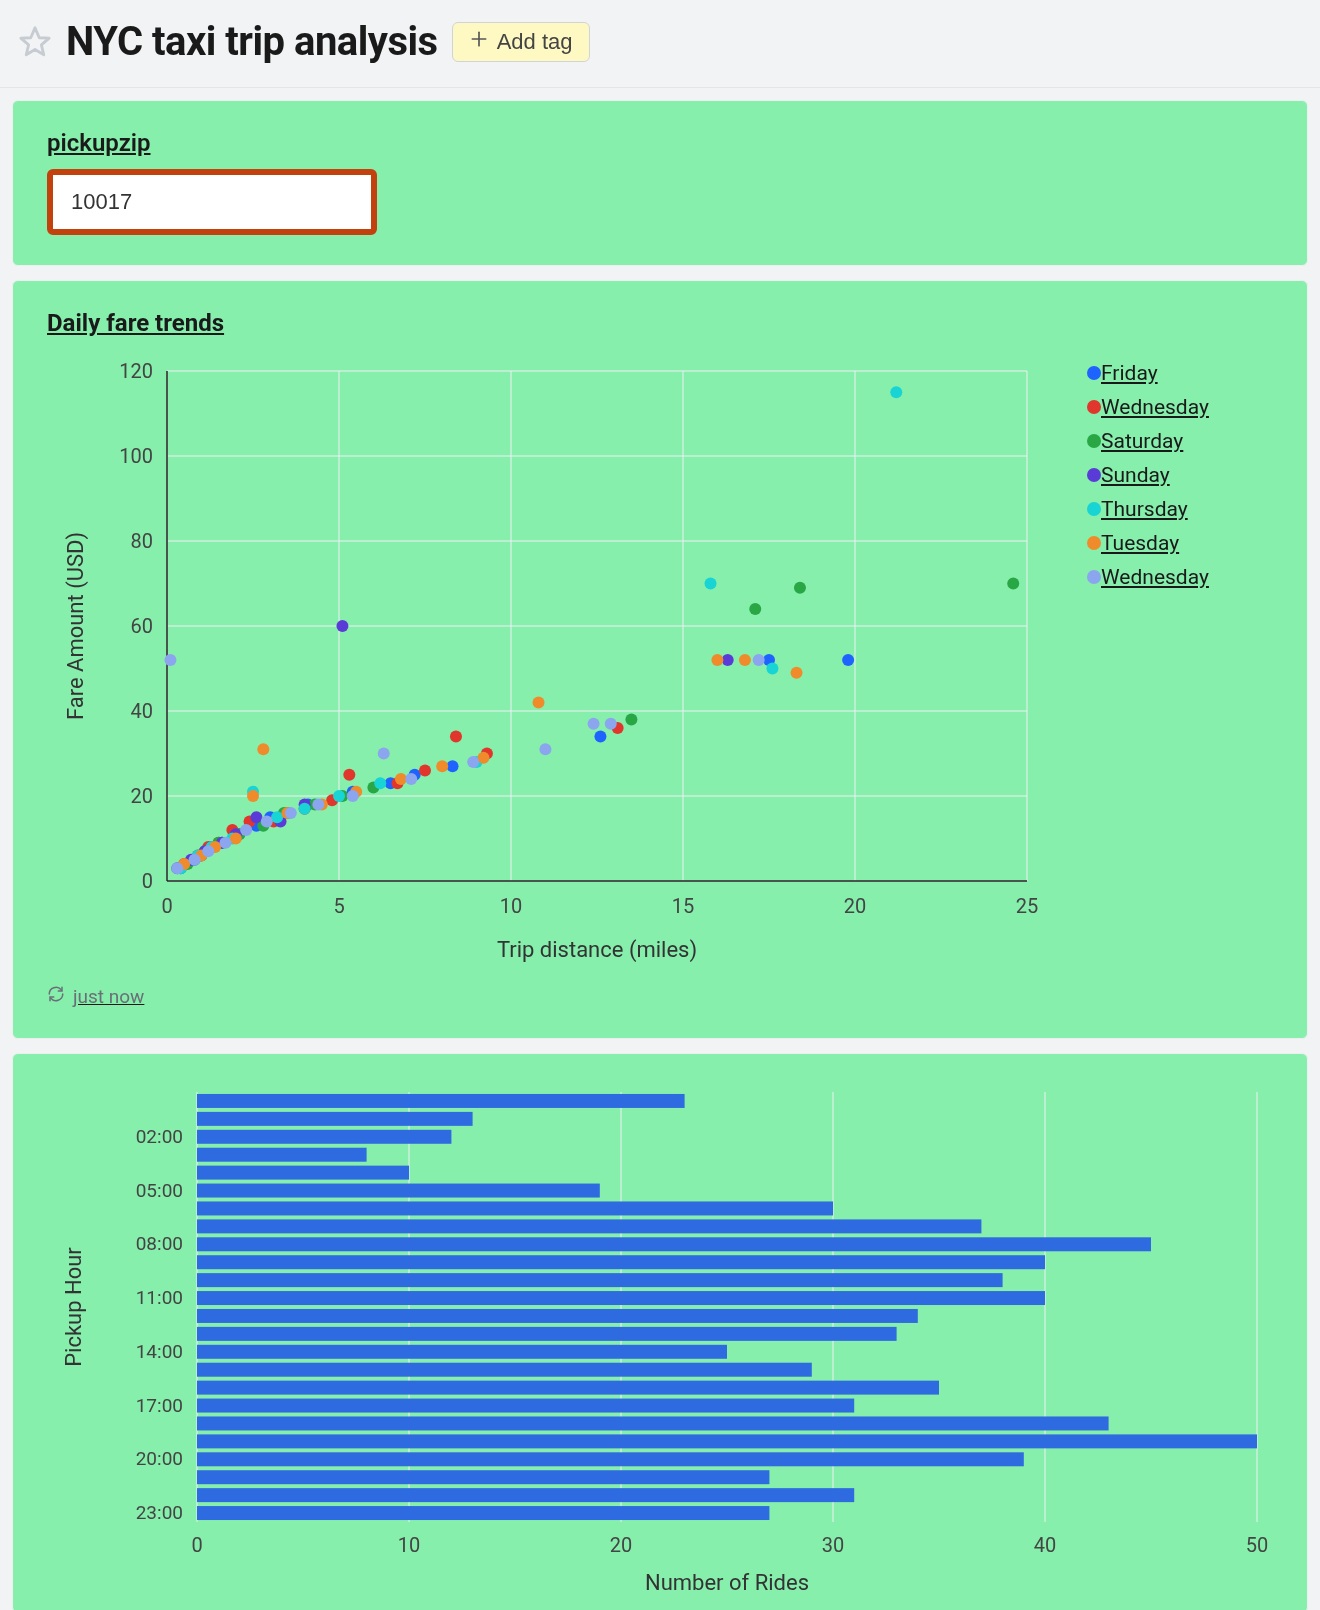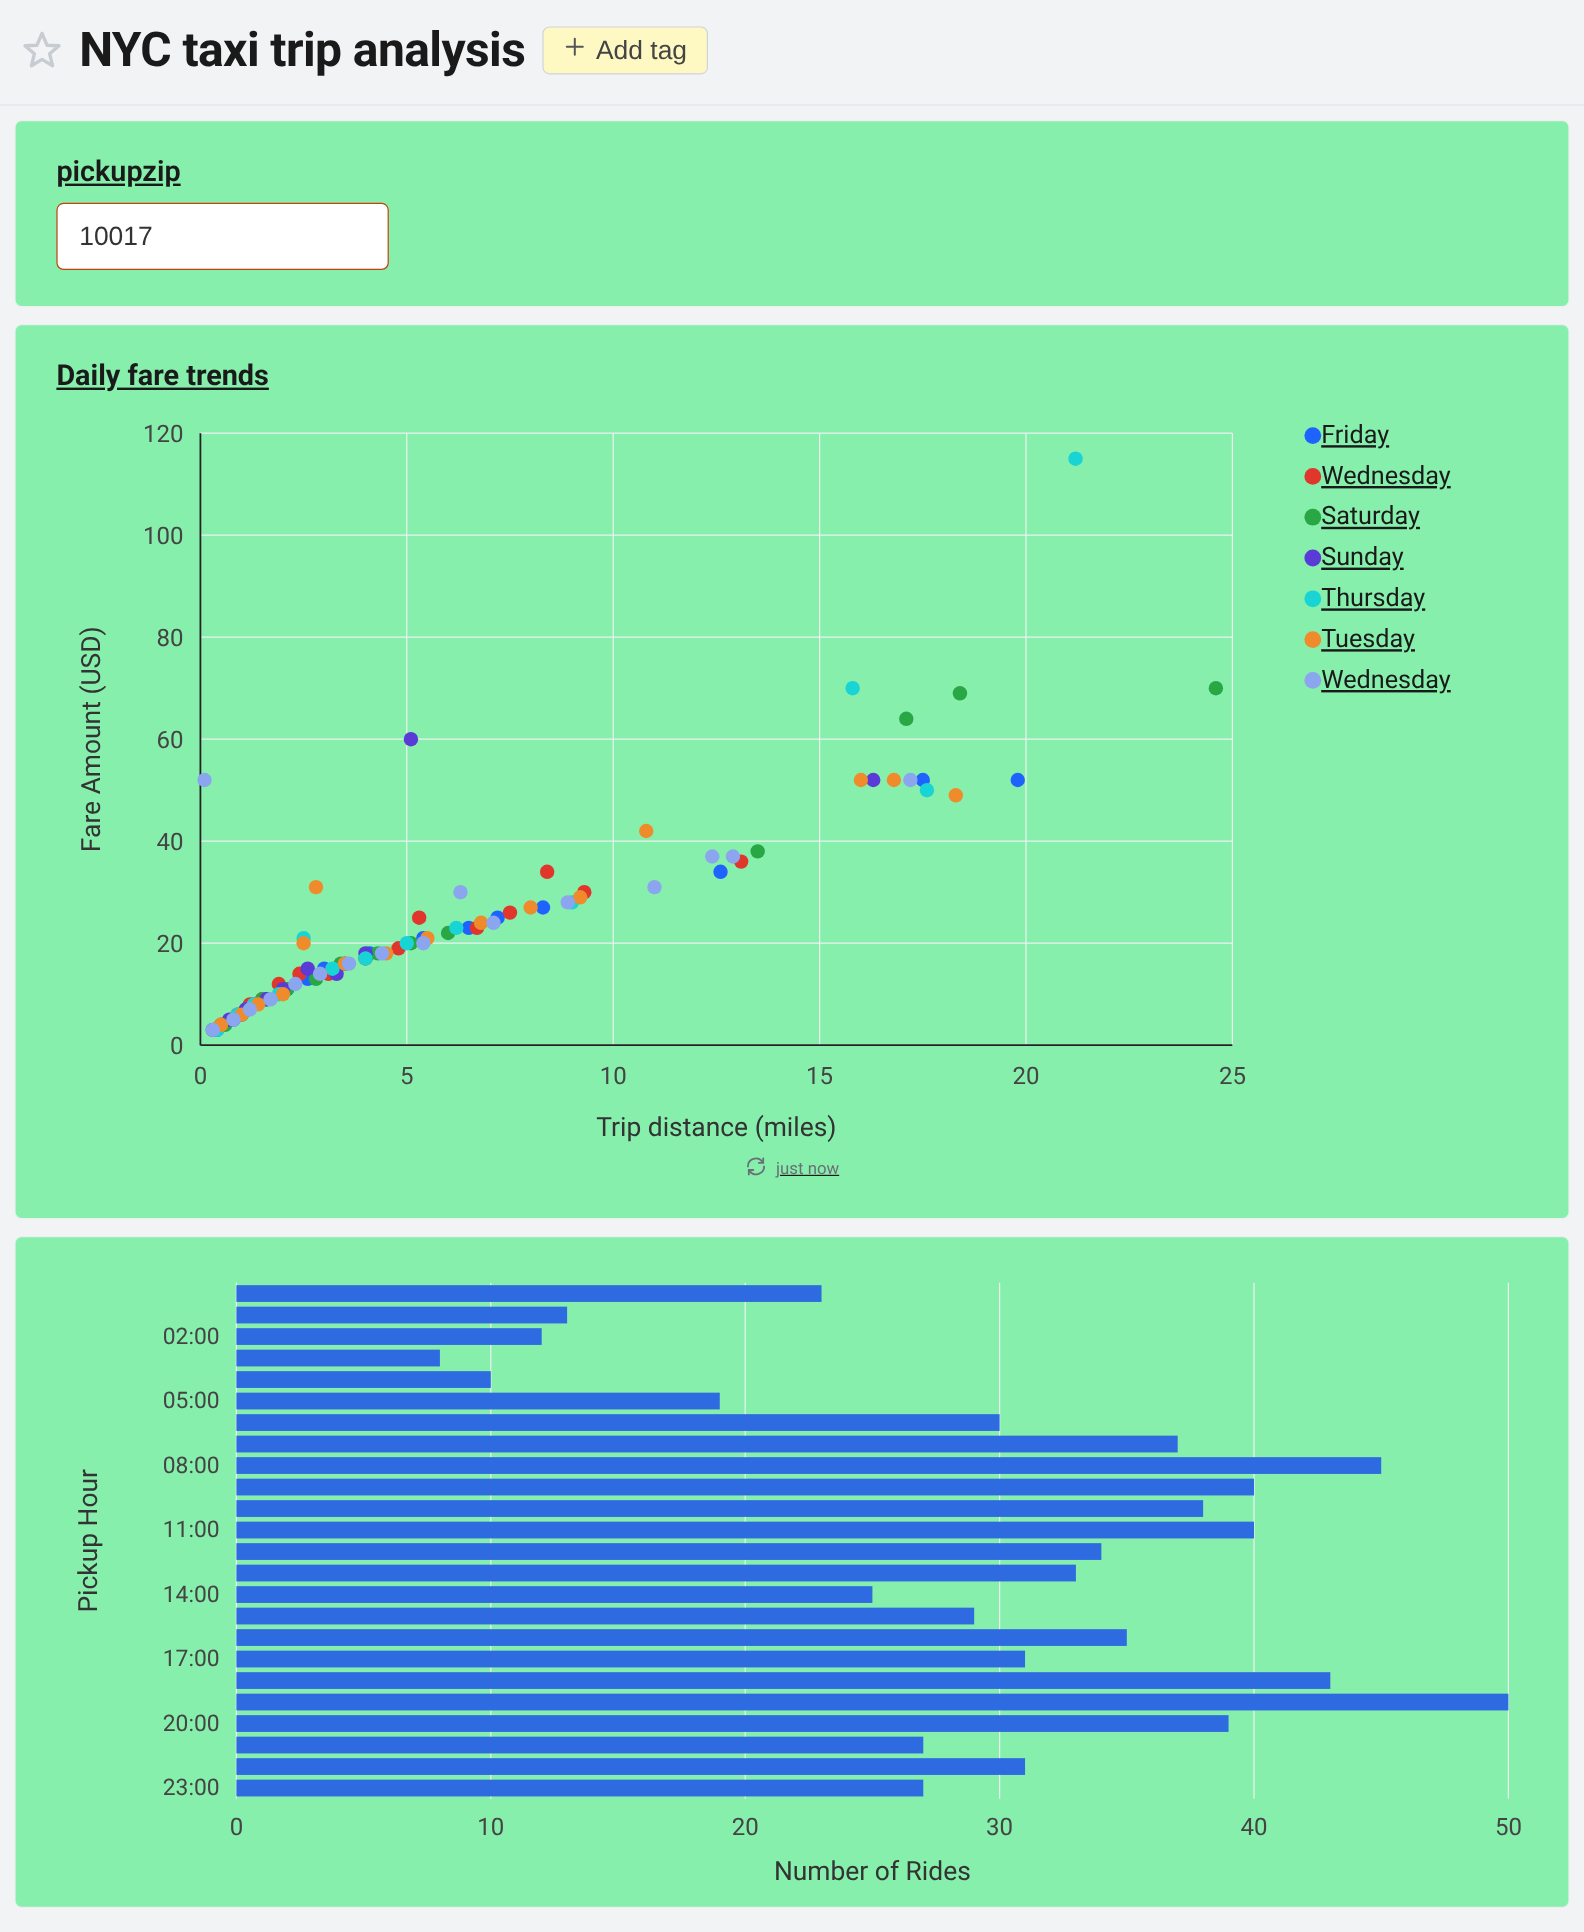--- a/index.html
+++ b/index.html
@@ -30,34 +30,34 @@
 .card {
   background: #86efac;
   margin: 12px 12px 14px 12px;
   border-radius: 6px;
   border: 1px solid #eceef0;
   padding: 28px 34px 30px 34px;
   text-decoration: underline;
 }
 .param-label { font-size: 24px; font-weight: 600; margin-bottom: 12px; }
 .param-input {
-  border: 1px solid #c2410c; border-radius: 6px;
-  padding: 14px 18px; font-size: 22px; width: 277px;
+  border: 6px solid #c2410c; border-radius: 6px;
+  padding: 14px 18px; font-size: 22px; width: 330px;
   color: #333;
 }
 .chart-title { font-size: 24px; font-weight: 700; margin-bottom: 14px; }
 
 .scatter-wrap { position: relative; display: flex; }
 .scatter-area { position: relative; }
 svg.plot { display: block; }
 .legend { margin-left: 40px; padding-top: 10px; }
 .legend-item { display: flex; align-items: center; font-size: 21px; margin-bottom: 10px; }
 .legend-dot { width: 14px; height: 14px; border-radius: 50%; }
 
-.refresh-line { display: flex; align-items: center; gap: 8px; color: #6a6f77; font-size: 14px; margin-top: 2px; justify-content: center; }
+.refresh-line { display: flex; align-items: center; gap: 8px; color: #6a6f77; font-size: 19px; margin-top: 14px; }
 .refresh-line svg { width: 18px; height: 18px; }
 
 .bar-wrap { position: relative; }
 text { font-family: inherit; }
 </style>
 </head>
 <body>
 
 <div class="header">
   <span class="star-icon">

